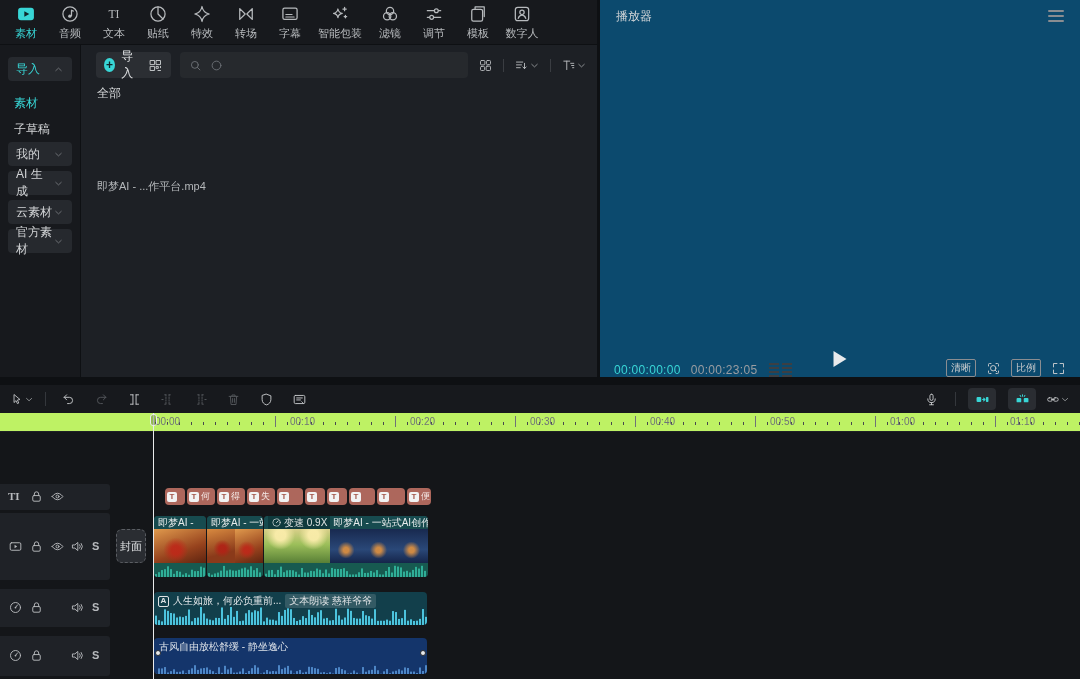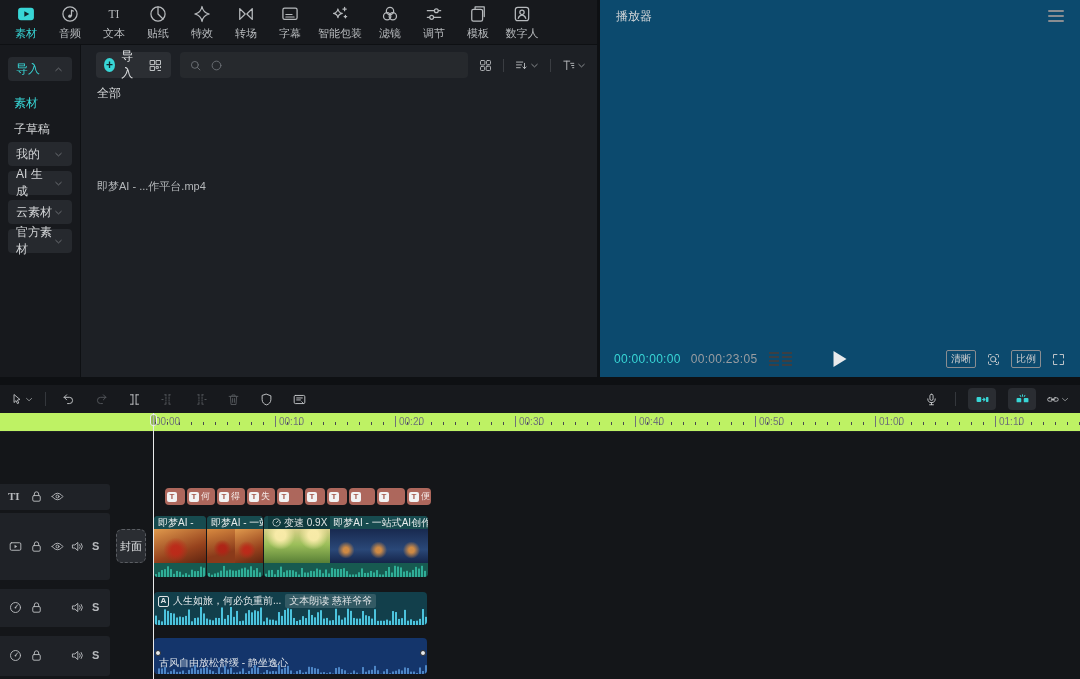--- a/index.html
+++ b/index.html
@@ -43,42 +43,42 @@
   .filename{position:absolute;left:16px;top:134px;width:110px;font-size:11px;color:#b4b7ba;white-space:nowrap;overflow:hidden}
 
   
   .player{position:absolute;left:600px;top:0;width:480px;height:377px;background:#0c4a6e}
   .player-header{position:absolute;left:0;top:0;right:0;height:32px;display:flex;align-items:center;justify-content:space-between;padding:0 16px;font-size:12px;color:#d6d8da}
   .hamburger{display:flex;flex-direction:column;gap:3px;cursor:pointer}
   .hamburger i{display:block;width:16px;height:2px;background:#8a8d91;border-radius:1px}
   .video{position:absolute;left:8px;top:40px;width:464px;height:276px;border-radius:3px;overflow:hidden;cursor:pointer;background:#000}
   .video svg{width:100%;height:100%;display:block}
   .ai-badge{position:absolute;left:10px;top:12px;border:1px solid rgba(255,255,255,.65);color:rgba(255,255,255,.85);font-size:11px;padding:1px 8px;border-radius:9px;background:rgba(40,20,10,.25)}
-  .player-controls{position:absolute;left:0;right:0;top:341px;height:36px;display:flex;align-items:center;padding:0 14px;box-sizing:border-box;font-size:12px}
+  .player-controls{position:absolute;left:0;right:0;top:341px;height:36px;display:flex;align-items:flex-end;padding:0 14px;box-sizing:border-box;font-size:12px}
   .t-cur{color:#38d6d6;letter-spacing:.3px}
   .t-tot{color:#9a9da1;margin-left:10px;letter-spacing:.3px}
   .bars-ic{display:flex;gap:3px;margin-left:12px}
   .bars-ic i{display:block;width:10px;height:14px;background:repeating-linear-gradient(#3c3f43 0 2px,transparent 2px 4px)}
   .play-btn{position:absolute;left:50%;top:50%;transform:translate(-50%,-50%);width:0;height:0;border-left:13px solid #e8eaec;border-top:8px solid transparent;border-bottom:8px solid transparent;cursor:pointer}
   .pc-right{margin-left:auto;display:flex;align-items:center;gap:10px}
   .ctl-btn{border:1px solid #8a8d91;color:#caccce;font-size:10px;padding:1px 4px;border-radius:2px;cursor:pointer;white-space:nowrap}
   .pc-ic{color:#caccce;display:flex;cursor:pointer}
 
   
   .timeline{position:absolute;left:0;top:385px;width:1080px;height:294px;background:#141619}
   .tl-toolbar{position:absolute;left:0;top:0;width:1080px;height:28px;background:#17191d;display:flex;align-items:center;padding:0 10px;box-sizing:border-box}
   .tlt-ic{width:24px;height:22px;display:flex;align-items:center;justify-content:center;color:#c6c9cb;cursor:pointer;margin-right:9px}
   .tlt-ic.dim{color:#54575c}
   .tlt-div{width:1px;height:14px;background:#34373c;margin:0 10px 0 2px}
   .tlt-right{margin-left:auto;display:flex;align-items:center}
   .toggle-chip{width:28px;height:22px;background:#2a2d32;border-radius:4px;display:flex;align-items:center;justify-content:center;color:#38d6d6;margin-left:12px;cursor:pointer}
   .ruler{position:absolute;left:0;top:28px;width:1080px;height:18px;background:#bef264;border-bottom:1px solid #1e2124}
   .ticks{position:absolute;left:155px;right:0;top:9px;height:3px;background:repeating-linear-gradient(90deg,#46494d 0 1px,transparent 1px 12px)}
   .rl{position:absolute;top:3px;font-size:10px;color:#6f7378;white-space:nowrap}
-  .rl.tick{border-left:1px solid #6f7378;padding-left:3px;height:11px;line-height:11px}
+  .rl.tick{border-left:1px solid #6f7378;padding-left:14px;height:11px;line-height:11px}
 
   .track-head{position:absolute;left:0;width:110px;background:#1f2227;border-radius:0 3px 3px 0}
   .th-ic{position:absolute;color:#b7babd;display:flex;align-items:center}
   .th-txt{position:absolute;font-size:11px;color:#b7babd;font-weight:bold}
   .cover-btn{position:absolute;left:116px;top:144px;width:30px;height:34px;background:#2a2d32;border:1px dashed #5b5e63;border-radius:6px;color:#e3e5e7;font-size:11px;display:flex;align-items:center;justify-content:center;cursor:pointer;box-sizing:border-box}
 
   .clip{position:absolute;border-radius:4px;overflow:hidden;cursor:pointer;box-sizing:border-box}
   .tseg{position:absolute;top:103px;height:17px;background:#ad675c;border-radius:4px;display:flex;align-items:center;gap:2px;padding:0 2px;box-sizing:border-box;overflow:hidden;cursor:pointer}
   .tseg .tico{flex:0 0 10px;width:10px;height:10px;background:#f2f3f4;border-radius:2px;color:#a3554a;font-size:8px;font-weight:bold;display:flex;align-items:center;justify-content:center;line-height:1}
   .tseg .tch{font-size:9px;color:#f4e9e6;white-space:nowrap}
@@ -94,21 +94,21 @@
   .vt-night{background:radial-gradient(circle at 50% 62%,rgba(235,150,60,.85) 0 10%,rgba(235,150,60,0) 32%),linear-gradient(180deg,#18294f,#2a4878 60%,#15254a)}
   .wave{position:absolute;left:0;right:0;bottom:0;overflow:hidden}
   .vwave{position:relative;height:14px;background:#175a50;overflow:hidden}
 
   .aclip{top:207px;height:33px;background:#123f4b}
   .aclip .alabel{height:14px;display:flex;align-items:center;gap:4px;padding:2px 4px 0;font-size:10px;color:#e4e8ea;white-space:nowrap;overflow:hidden}
   .aico{flex:0 0 11px;width:11px;height:11px;border:1px solid #dfe3e5;border-radius:2px;color:#dfe3e5;font-size:8px;font-weight:bold;display:flex;align-items:center;justify-content:center;box-sizing:border-box;line-height:1}
   .abadge{background:rgba(255,255,255,.14);border-radius:2px;padding:0 4px;font-size:10px;color:#dfe3e5}
 
   .mclip{top:253px;height:36px;background:#14356b}
-  .mclip .mlabel{padding:18px 5px 0;font-size:10px;color:#dfe4ea;white-space:nowrap;overflow:hidden}
+  .mclip .mlabel{padding:2px 5px 0;font-size:10px;color:#dfe4ea;white-space:nowrap;overflow:hidden}
   .fade-dot{position:absolute;width:6px;height:6px;border-radius:50%;background:#e8eaec;border:1px solid #2a2d31;top:12px;box-sizing:border-box}
 
   .playhead-line{position:absolute;left:153px;top:28px;width:1px;height:266px;background:#e9eaeb;z-index:30}
   .playhead-head{position:absolute;left:150px;top:29px;width:7px;height:12px;border:1.5px solid #eceded;border-radius:3px;box-sizing:border-box;background:rgba(20,22,25,.25);z-index:31;cursor:grab}
 </style>
 </head>
 <body>
 
 <svg width="0" height="0" style="position:absolute">
   <defs>

